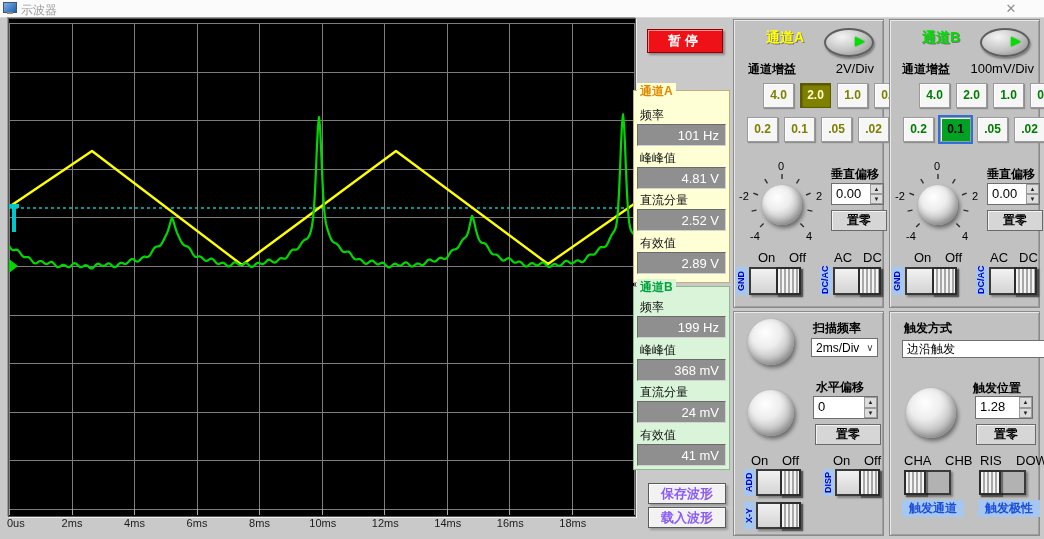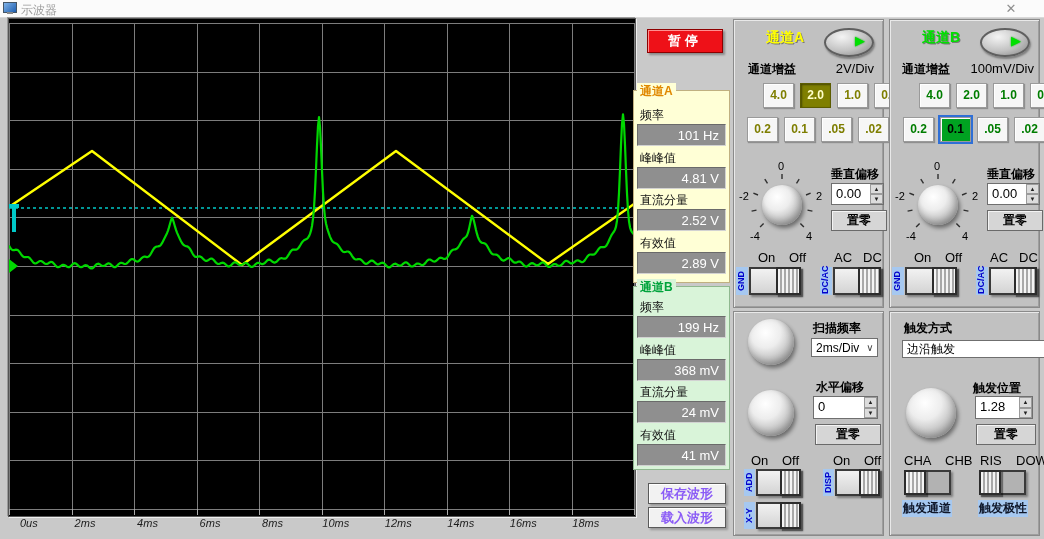--- a/index.html
+++ b/index.html
@@ -10,21 +10,21 @@
   }
   
   #titlebar{position:absolute;left:0;top:0;width:1044px;height:17px;background:#fbfbfb;border-bottom:1px solid #d8d8d8;}
   #app-icon{position:absolute;left:3px;top:2px;width:14px;height:12px;}
   #app-icon .scr{position:absolute;left:0;top:0;width:12px;height:9px;background:linear-gradient(135deg,#7fb2e8,#1f5fb0);border:1px solid #456;}
   #app-icon .std{position:absolute;left:4px;top:10px;width:6px;height:2px;background:#888;}
   #win-title{position:absolute;left:21px;top:2px;font-size:12px;color:#9a9a9a;}
   #close-btn{position:absolute;right:24px;top:1px;width:18px;height:15px;text-align:center;font-size:13px;color:#8f8f8f;line-height:15px;}
   
   #scope{position:absolute;left:8px;top:18px;width:626px;height:497px;background:#000;border:1px solid #555;box-shadow:-1px -1px 0 #9a9a9a,1px 1px 0 #efefef;}
-  #xaxis{position:absolute;left:20px;top:517px;width:640px;height:16px;font-style:italic;}
+  #xaxis{position:absolute;left:7px;top:517px;width:640px;height:16px;}
   #xaxis span{position:absolute;top:0;font-size:11px;color:#1c1c1c;white-space:nowrap;}
   #xaxis span.center{transform:translateX(-38%);}
   
   .pushbtn{position:absolute;box-sizing:border-box;text-align:center;cursor:pointer;}
   #pause-btn{left:647px;top:29px;width:76px;height:24px;background:#ee1118;border:1px solid #8d0000;color:#fff;font-weight:bold;font-size:13px;line-height:22px;letter-spacing:4px;box-shadow:inset 1px 1px 0 #ff9090,2px 2px 2px #8a8a8a;}
   #autoscan-btn{left:648px;top:61px;width:74px;height:20px;background:#009b00;border:1px solid #005500;color:#fff;font-weight:bold;font-size:16px;line-height:18px;box-shadow:2px 2px 2px #8a8a8a;margin-top:45px;}
   .group{position:absolute;box-sizing:border-box;}
   #group-a{left:633px;top:90px;width:97px;height:193px;background:#ffffd6;border:1px solid #c0b080;}
   #group-b{left:633px;top:286px;width:97px;height:184px;background:#d9f4d9;border:1px solid #8fb88f;}
   .gtitle{position:absolute;top:-8px;left:3px;font-size:12px;font-weight:bold;padding:0 3px;}
@@ -64,21 +64,21 @@
   .spin .arrows{width:13px;display:flex;flex-direction:column;}
   .spin .arrows div{flex:1;background:#dcdcdc;border:1px solid #9b9b9b;font-size:6px;line-height:8px;text-align:center;color:#222;}
   .zero{position:absolute;background:#d6d6d6;border:1px solid #6a6a6a;box-shadow:inset 1px 1px 0 #f4f4f4;font-size:12px;font-weight:bold;text-align:center;color:#000;}
   .onoff{position:absolute;font-size:13px;color:#000;}
   .vlabel{position:absolute;writing-mode:vertical-rl;transform:rotate(180deg);text-align:center;font-size:9px;font-weight:bold;color:#0000cc;background:#a6c8f0;padding:1px 0;box-sizing:border-box;}
   .switch{position:absolute;background:linear-gradient(#f2f2f2,#d4d4d4);border:2px solid #3a3a3a;box-shadow:2px 2px 2px rgba(0,0,0,.35);box-sizing:border-box;}
   .switch .handle{position:absolute;top:-2px;height:calc(100% + 4px);width:52%;border:2px solid #2c2c2c;background:repeating-linear-gradient(90deg,#f4f4f4 0 2px,#a8a8a8 2px 4px);box-shadow:2px 2px 1px rgba(0,0,0,.4);box-sizing:border-box;}
   .switch.pos-right .handle{right:-2px;}
   .switch.pos-left .handle{left:-2px;}
   .switch.dark{background:#b2b2b2;}
-  .bluetag{position:absolute;font-size:12px;font-weight:bold;color:#0f172a;background:#a6c8f0;padding:0 1px;white-space:nowrap;}
+  .bluetag{position:absolute;font-size:12px;font-weight:bold;color:#1d4ed8;background:#a6c8f0;padding:0 7px;white-space:nowrap;}
   .dd{position:absolute;display:flex;background:#fff;border:1px solid #6f6f6f;box-sizing:border-box;align-items:center;}
   .dd span.txt{flex:1;font-size:12px;color:#000;padding-left:4px;white-space:nowrap;}
   .dd span.chev{width:14px;font-size:10px;color:#444;text-align:center;}
   .ticks line{stroke:#2e2e2e;stroke-width:1.4;}
 </style>
 </head>
 <body>
 
 <div id="titlebar">
   <div id="app-icon">

